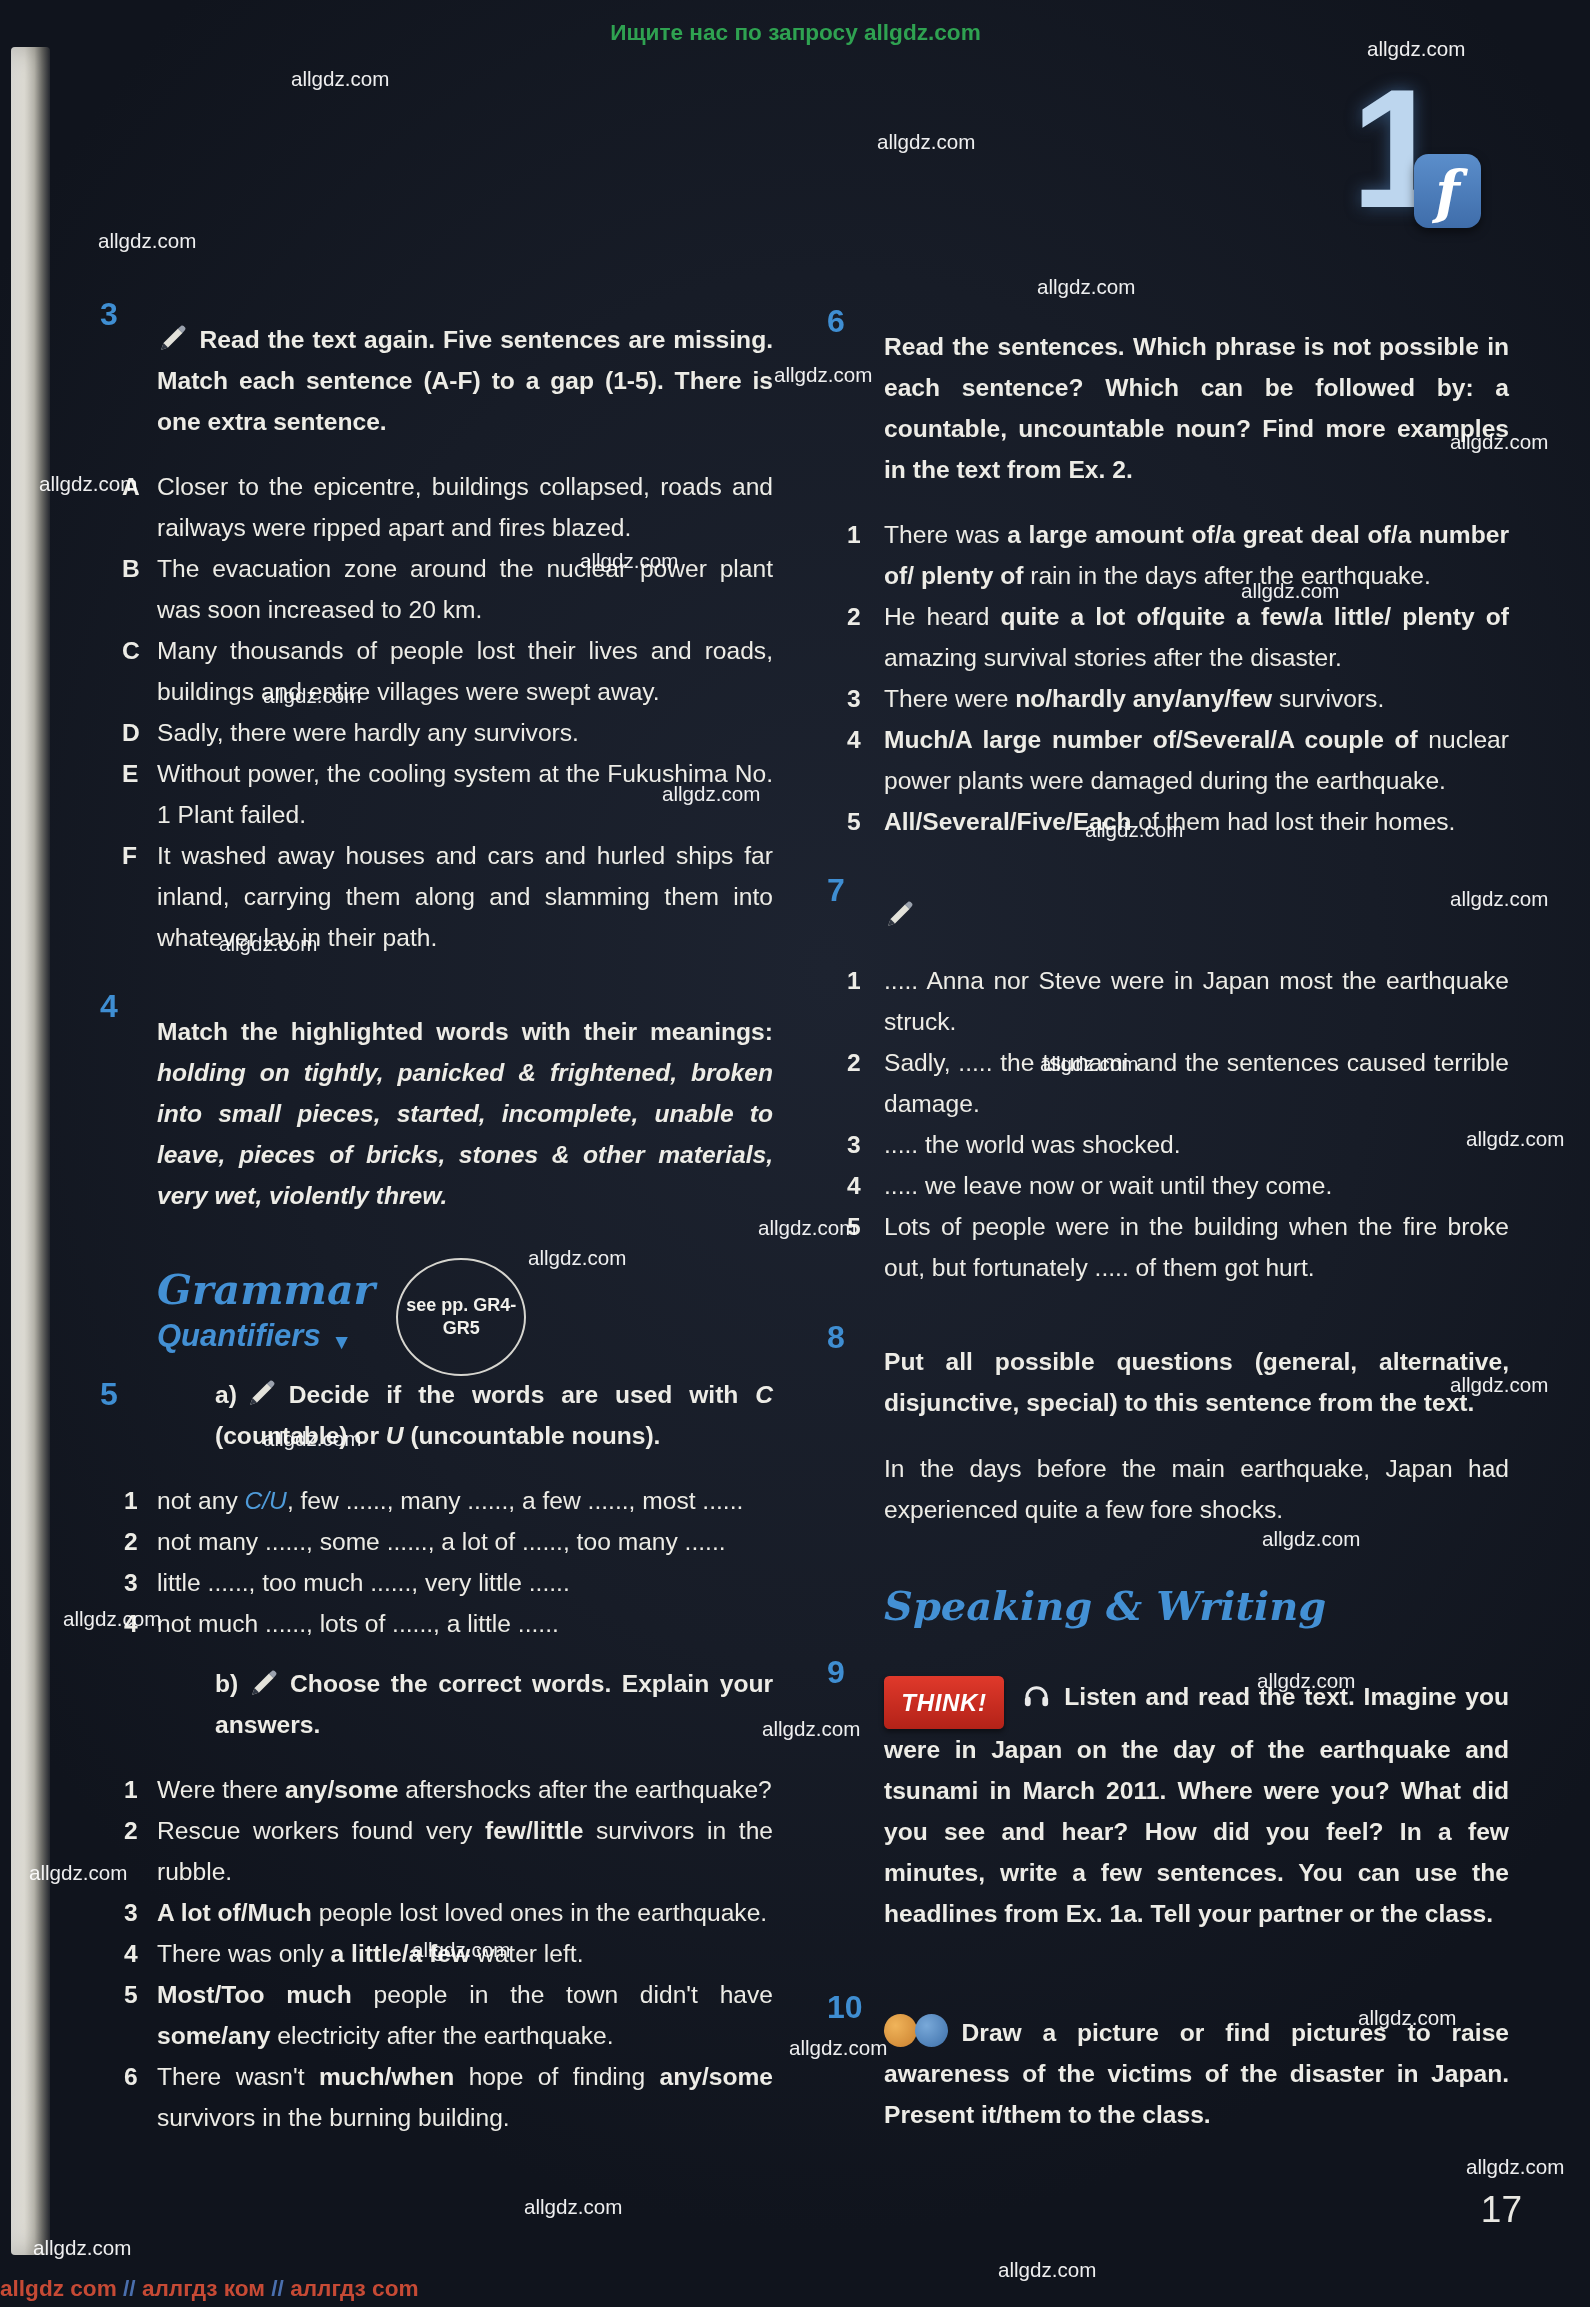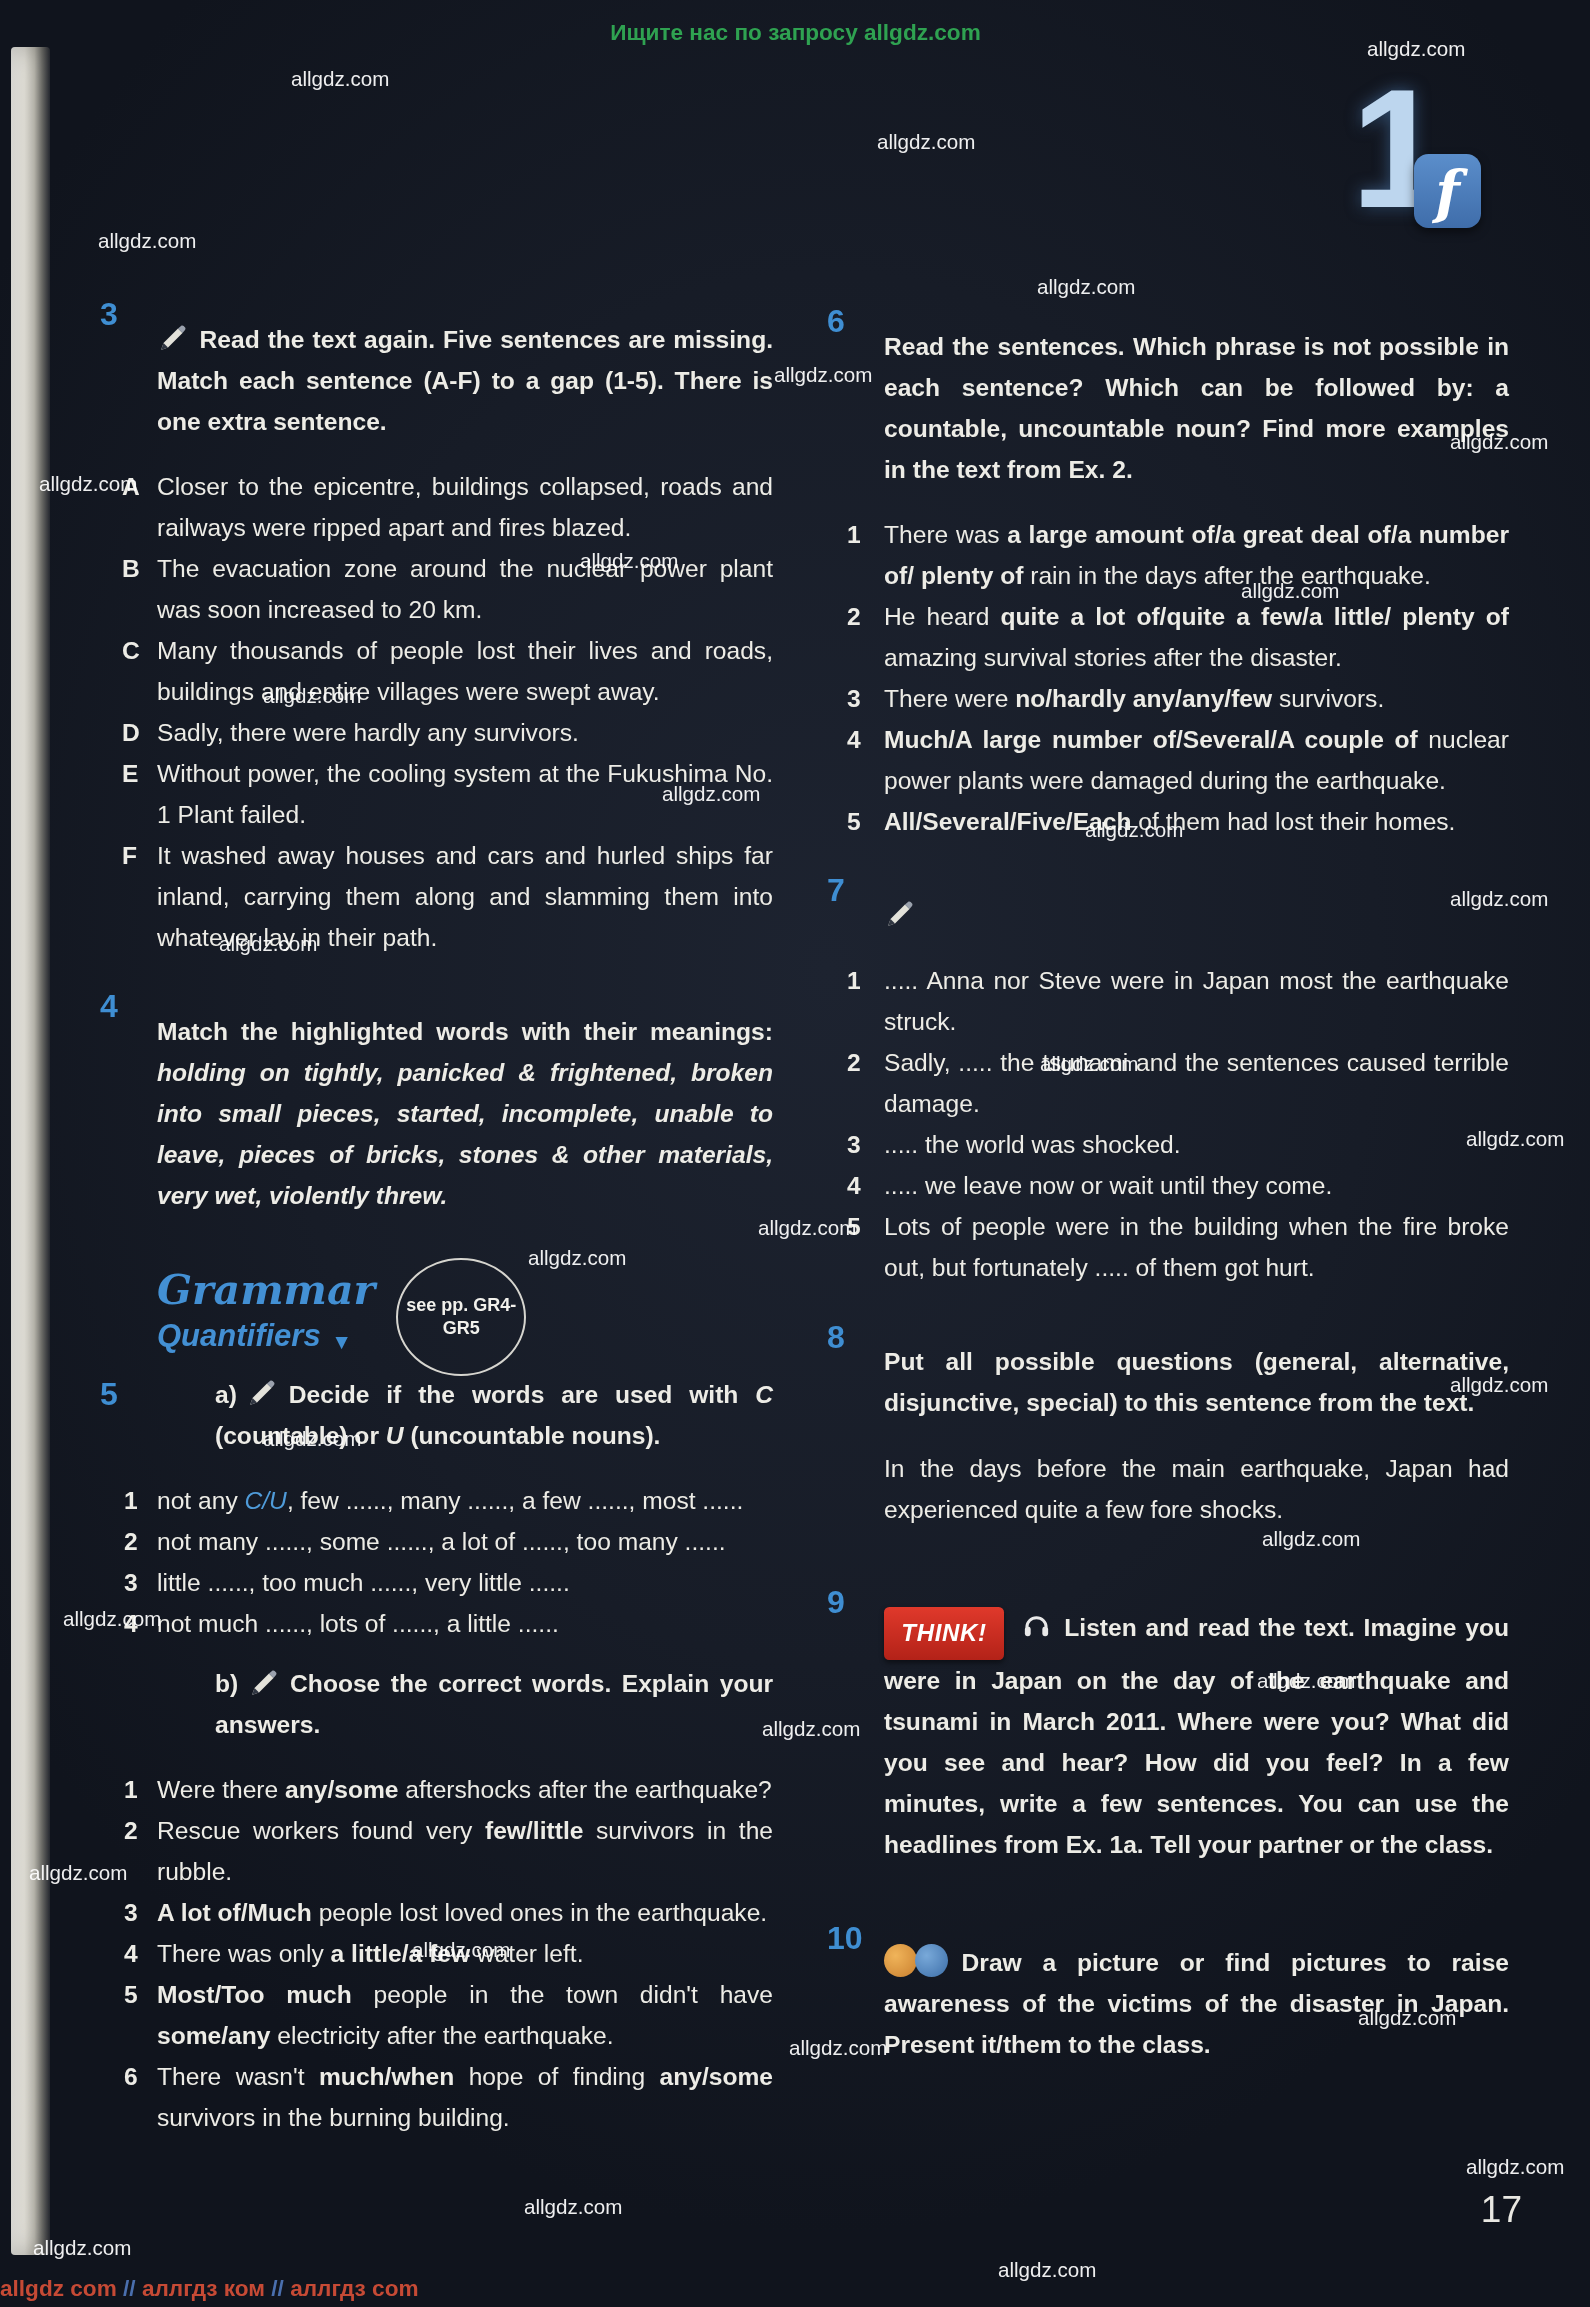--- a/index.html
+++ b/index.html
@@ -301,20 +301,21 @@
     </section>
 
     <section class="ex">
       <div class="ex-num">8</div>
       <div class="ex-body">
         <p class="instr"><span>Put all possible questions (general, alternative, disjunctive, special) to this sentence from the text.</span></p>
         <p class="plain">In the days before the main earthquake, Japan had experienced quite a few fore shocks.</p>
       </div>
     </section>
 
+    <div class="sw-title">Speaking &amp; Writing</div>
 
     <section class="ex">
       <div class="ex-num">9</div>
       <div class="ex-body">
         <p class="instr"><span class="think">THINK!</span><span class="hp"><svg viewBox="0 0 32 32">
                 <path d="M6 18a10 10 0 0 1 20 0" fill="none" stroke="#e9e9e9" stroke-width="3"></path>
                 <rect x="4" y="17" width="6" height="10" rx="3" fill="#e9e9e9"></rect>
                 <rect x="22" y="17" width="6" height="10" rx="3" fill="#e9e9e9"></rect>
               </svg></span><span>Listen and read the text. Imagine you were in Japan on the day of the earthquake and tsunami in March 2011. Where were you? What did you see and hear? How did you feel? In a few minutes, write a few sentences. You can use the headlines from Ex. 1a. Tell your partner or the class.</span></p>
       </div>

